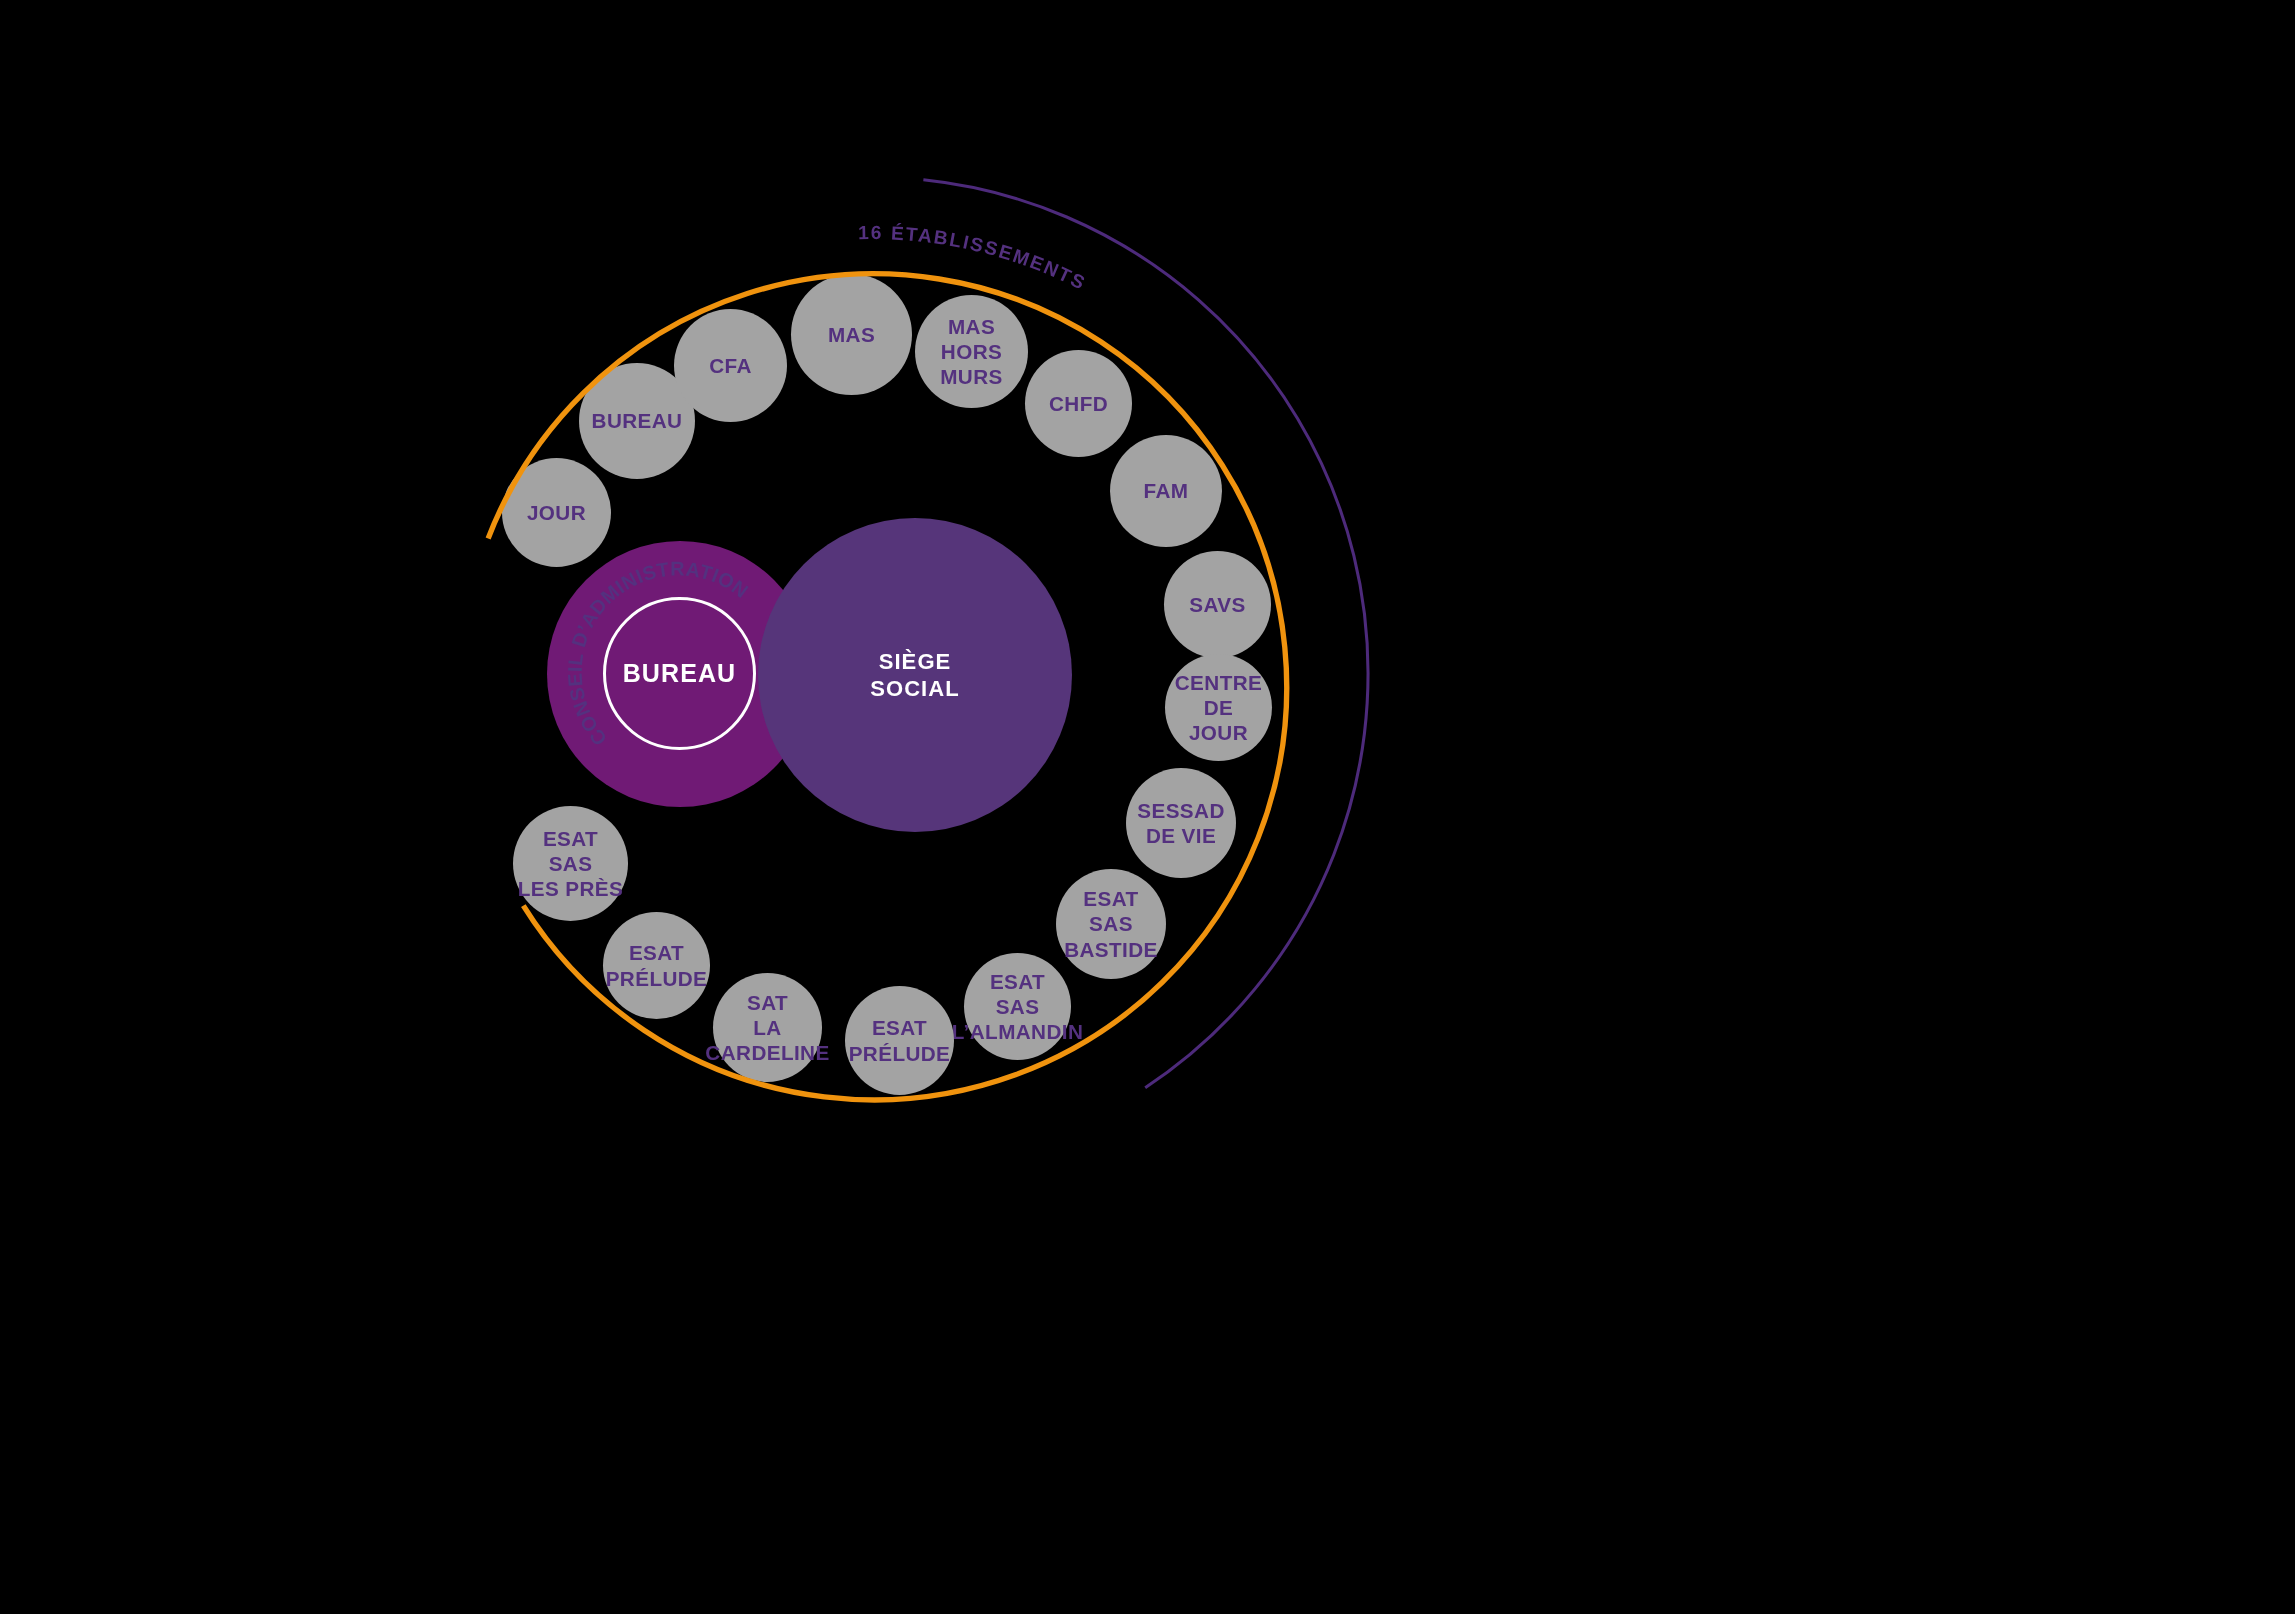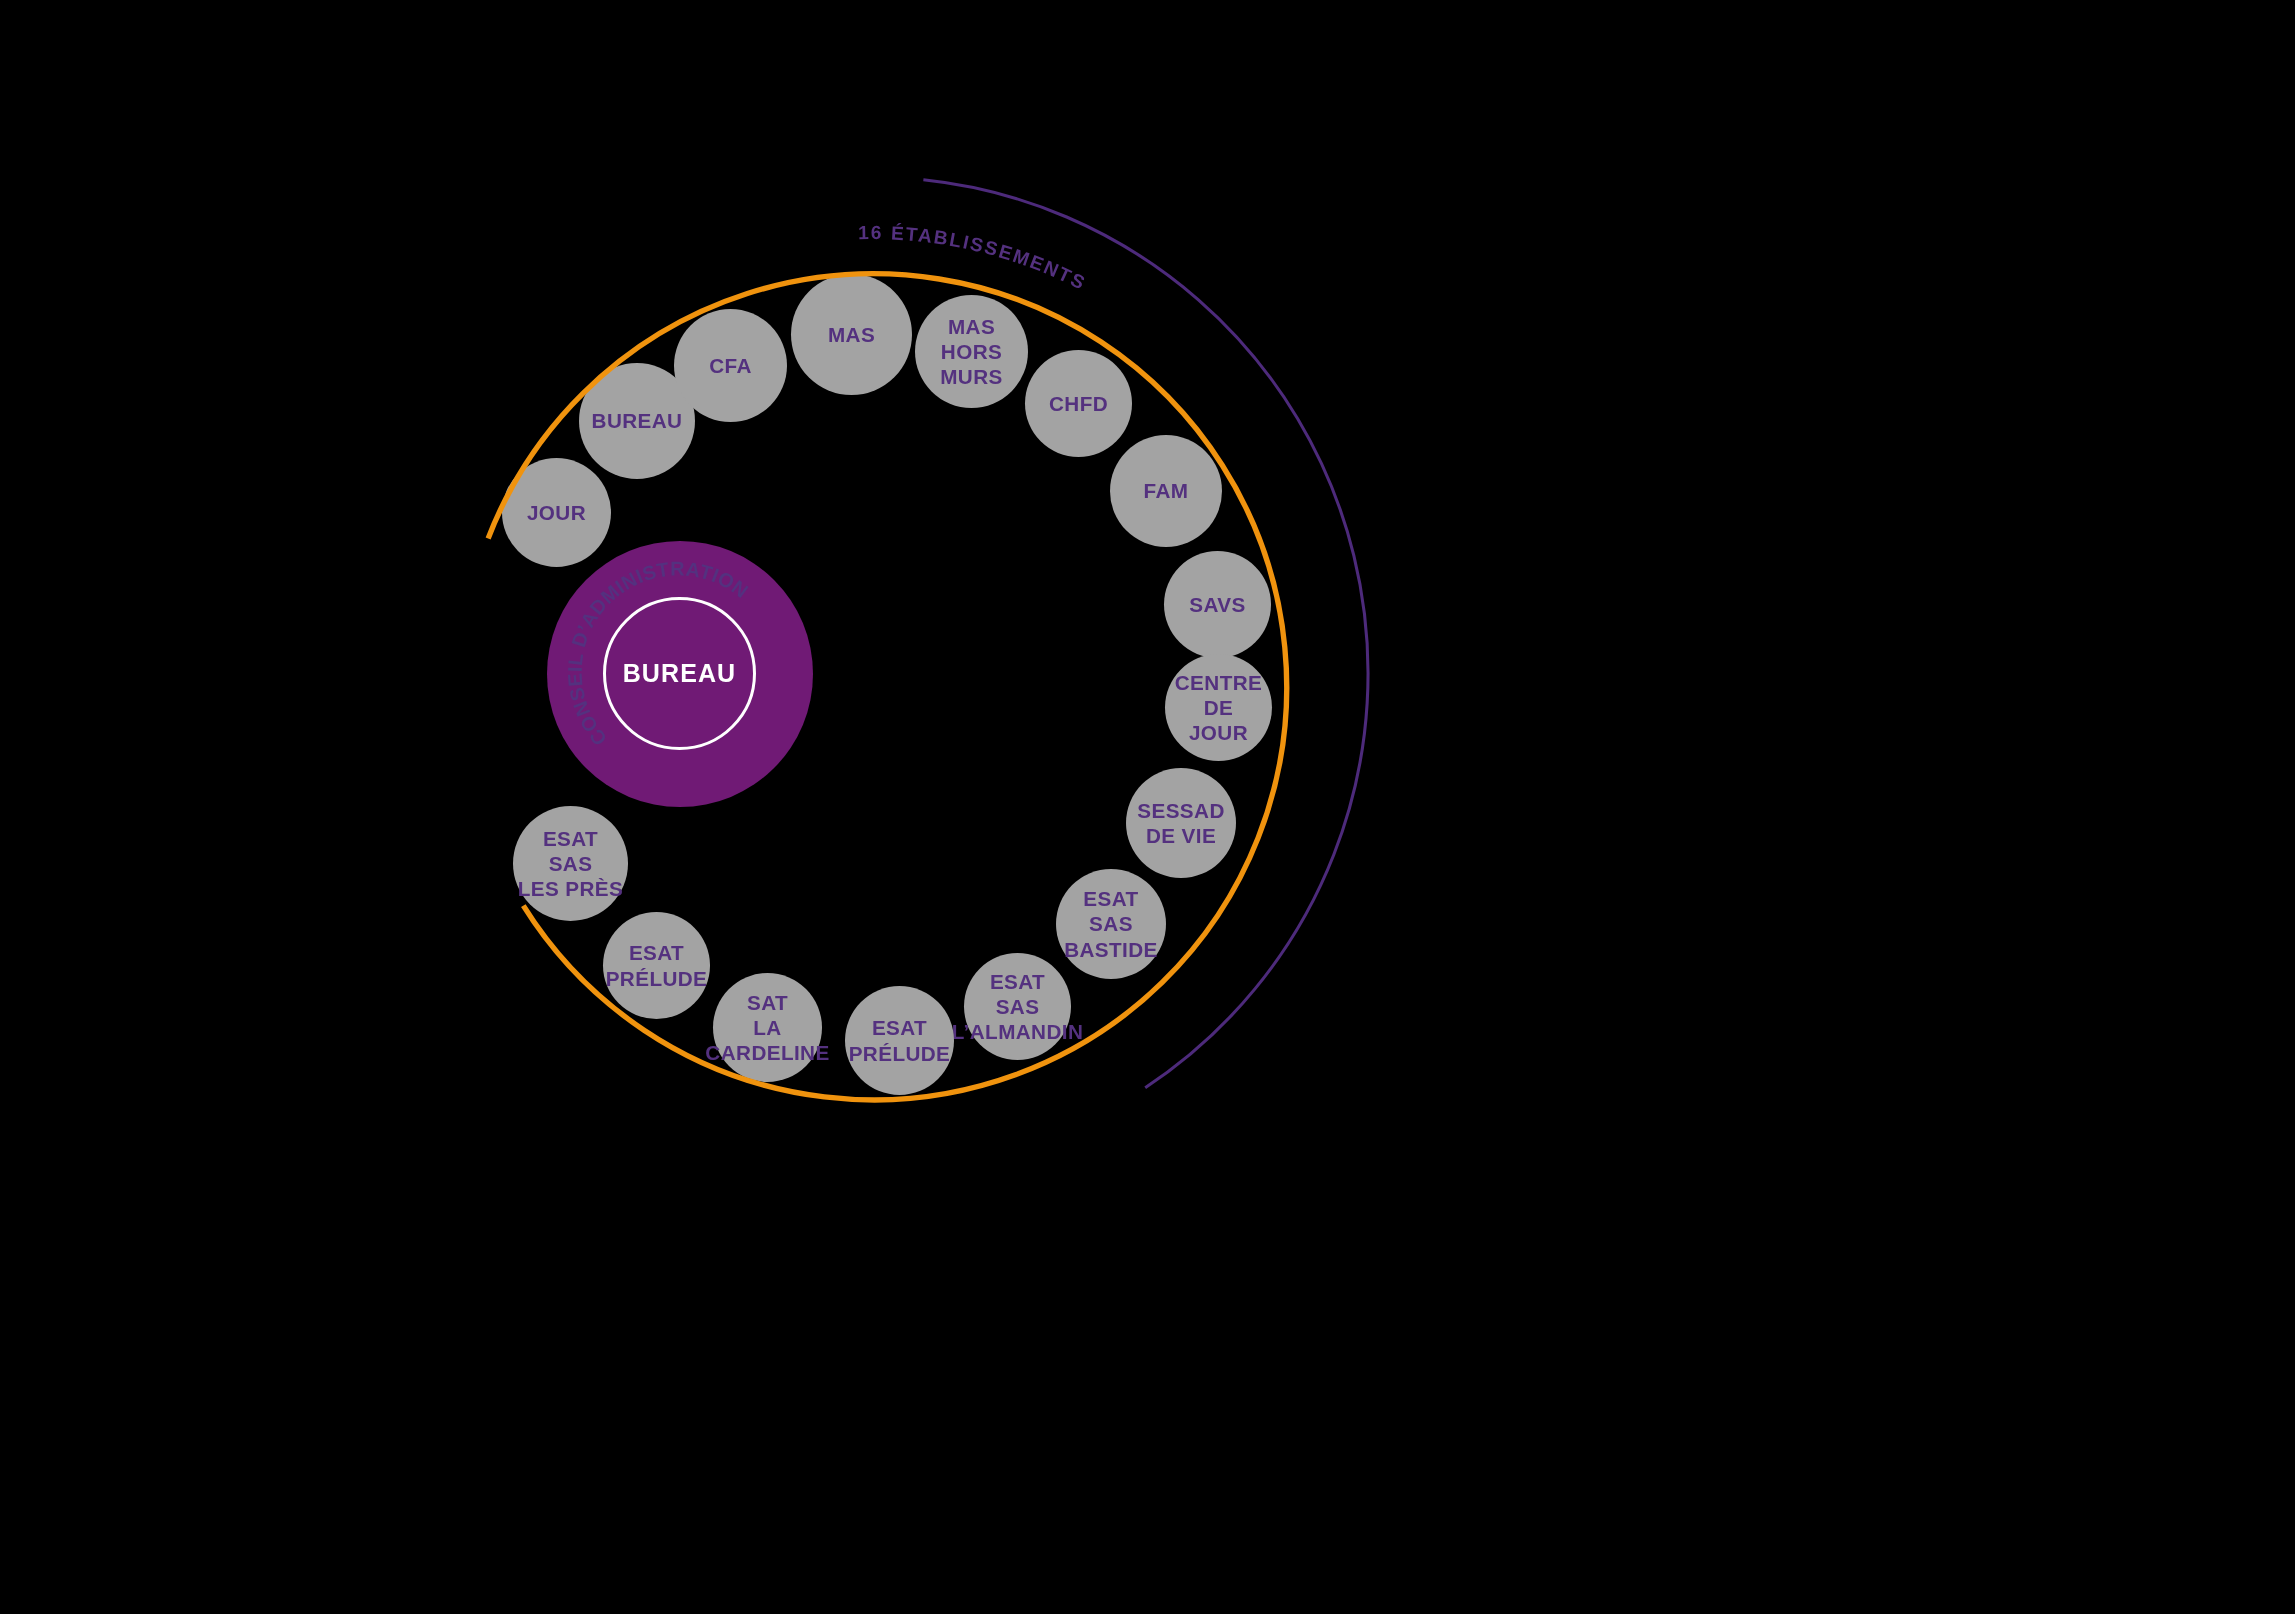--- a/index.html
+++ b/index.html
@@ -174,20 +174,24 @@
 SAS
 LES PRÈS</span>
   </div>
 
   <div id="bureau">
     <div id="bureau-ring">
       <span id="bureau-label">BUREAU</span>
     </div>
   </div>
 
+  <div id="siege">
+    <span id="siege-label">SIÈGE
+SOCIAL</span>
+  </div>
 
   <svg id="overlay" width="2295" height="1614" viewBox="0 0 3000 2110">
     <defs>
       <path id="ring-title-path" d="M 1122,313 A 585,585 0 0 1 1478,419" fill="none"></path>
       <path id="council-path" d="M 795,965 A 126,126 0 0 1 970,784" fill="none"></path>
     </defs>
 
     <path d="M 638,704 A 540,540 0 1 1 684,1184" fill="none" stroke="#F0930E" stroke-width="7"></path>
 
     <path d="M 1207,235 A 649,649 0 0 1 1497,1422" fill="none" stroke="#4D2A7B" stroke-width="4"></path>

